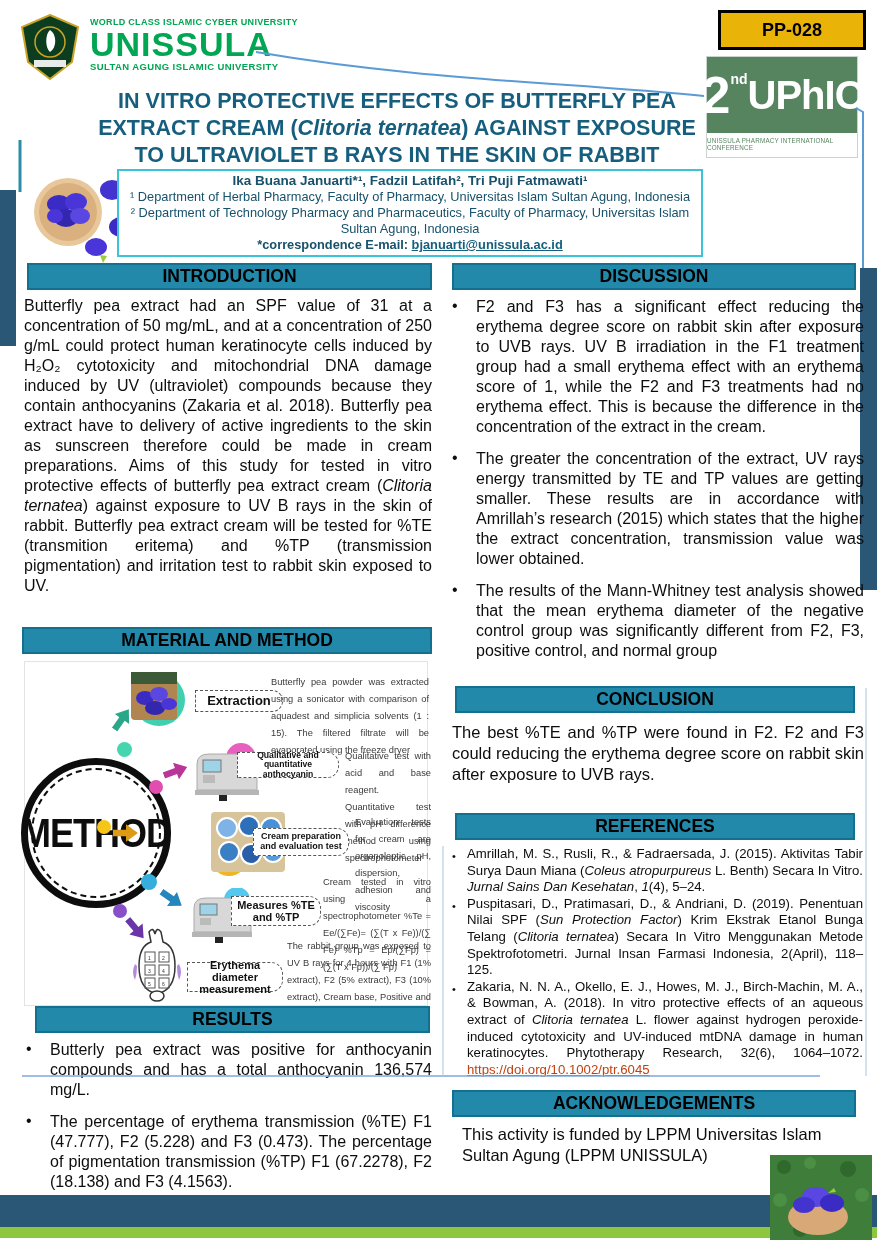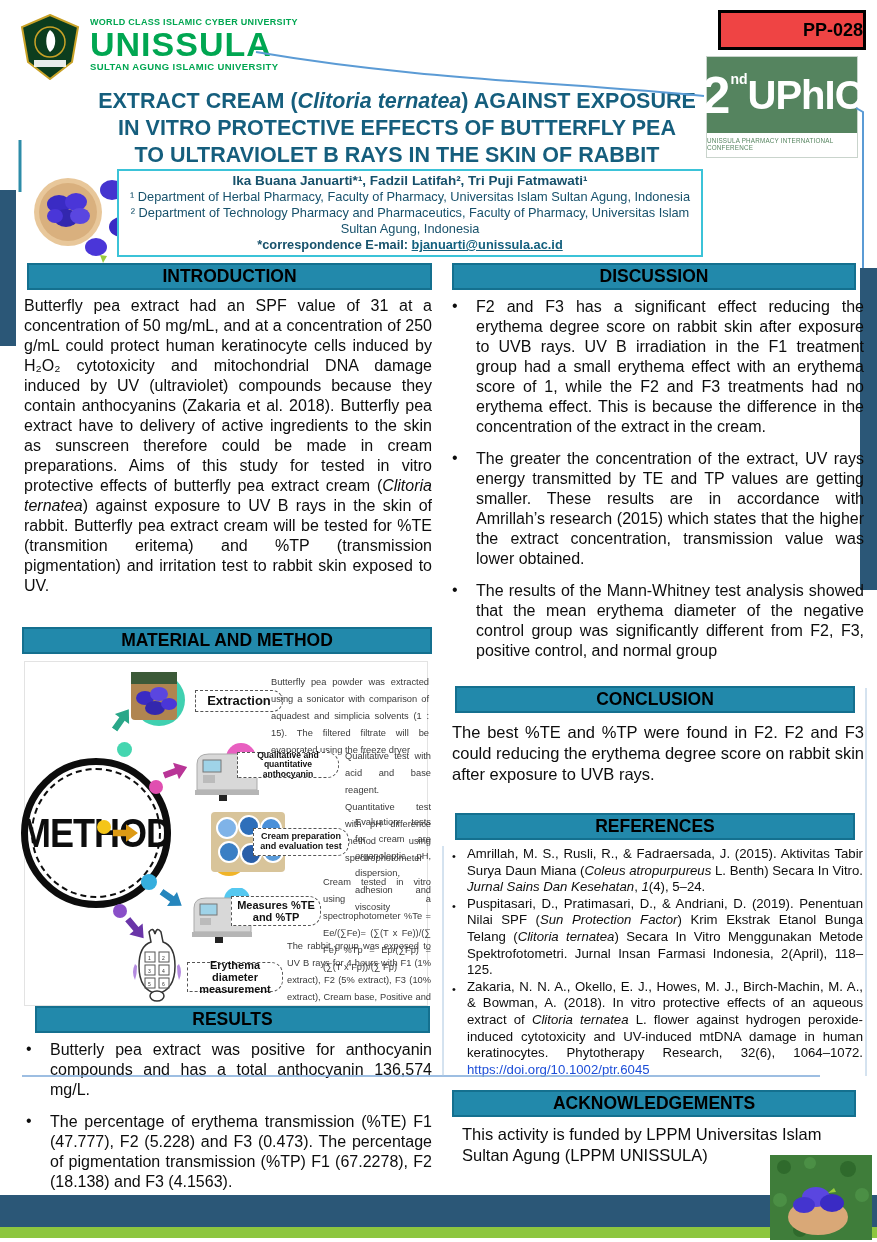--- a/index.html
+++ b/index.html
@@ -6,22 +6,22 @@
   .poster{
     position:relative;width:877px;height:1242px;background:#ffffff;margin:0 auto;
     font-family:"Liberation Sans","DejaVu Sans",sans-serif;overflow:hidden;
   }
   
   .emblem{position:absolute;left:20px;top:14px;width:60px;height:66px;}
   .uni-text{position:absolute;left:90px;top:17px;width:320px;}
   .uni-tag{font-size:9px;font-weight:bold;color:#00a651;letter-spacing:.3px;}
   .uni-name{font-size:34px;font-weight:900;color:#00a651;line-height:34px;letter-spacing:1px;}
   .uni-sub{font-size:9.5px;font-weight:bold;color:#00a651;letter-spacing:.4px;}
-  .pp-box{position:absolute;left:718px;top:10px;width:142px;height:34px;background:#ef4444;
-    border:3px solid #000;display:flex;align-items:center;justify-content:flex-end;
+  .pp-box{position:absolute;left:718px;top:10px;width:142px;height:34px;background:#eab308;
+    border:3px solid #000;display:flex;align-items:center;justify-content:center;
     font-size:18px;font-weight:bold;color:#000;}
   .uphic{position:absolute;left:706px;top:56px;width:150px;height:100px;border:1px solid #c9d4cc;}
   .uphic-main{height:76px;background:#55845f;color:#fff;display:flex;align-items:center;justify-content:center;}
   .u-num{font-size:52px;font-weight:bold;line-height:52px;}
   .u-sup{font-size:14px;font-weight:bold;position:relative;top:-16px;}
   .u-name{font-size:40px;font-weight:bold;letter-spacing:-1px;}
   .uphic-tag{height:22px;background:#fff;color:#55845f;font-size:6.3px;letter-spacing:.2px;
     display:flex;align-items:center;justify-content:center;}
   .left-navy{position:absolute;left:0;top:190px;width:16px;height:156px;background:#2b5777;}
   .right-navy{position:absolute;left:860px;top:268px;width:17px;height:322px;background:#2b5777;}
@@ -57,21 +57,21 @@
   .photo{position:absolute;}
   
   .foot-navy{position:absolute;left:0;top:1195px;width:877px;height:32px;background:#2b5777;}
   .foot-green{position:absolute;left:0;top:1227px;width:877px;height:11px;background:#8dc63f;}
   .hand-photo{position:absolute;left:770px;top:1155px;width:102px;height:85px;z-index:5;}
   
   .ref-list{position:absolute;left:452px;top:846px;width:411px;font-size:13.2px;line-height:16.6px;
     color:#0d0d0d;text-align:justify;}
   .ref{display:flex;}
   .ref .dot{width:15px;flex:0 0 15px;font-size:11px;padding-top:2px;}
-  .doi-link{color:#1d4ed8;cursor:pointer;}
+  .doi-link{color:#c2410c;text-decoration:underline;cursor:pointer;}
   .overlay{position:absolute;left:0;top:0;width:877px;height:1242px;pointer-events:none;z-index:4;}
 </style>
 </head>
 <body>
 
 <div class="poster">
 
   <svg class="overlay">
     <path d="M256,52 C420,80 560,82 704,96" stroke="#5b9bd5" stroke-width="2" fill="none"></path>
     <path d="M856,108 L863,112 L863,268" stroke="#5b9bd5" stroke-width="2" fill="none"></path>
@@ -120,22 +120,22 @@
       <ellipse cx="86" cy="38" rx="12" ry="10" fill="#4434cf"></ellipse>
       <path d="M94 44 l6 6 l-4 2 z" fill="#9acb3f"></path>
       <ellipse cx="95" cy="75" rx="12" ry="10" fill="#3a2bc4"></ellipse>
       <path d="M92 84 l3 9 l4 -8 z" fill="#9acb3f"></path>
       <ellipse cx="70 " cy="95" rx="11" ry="9" fill="#4a36d8"></ellipse>
       <path d="M74 103 l3 8 l4 -7 z" fill="#9acb3f"></path>
     </svg>
   </div>
 
   <div class="title">
+    <div>IN VITRO PROTECTIVE EFFECTS OF BUTTERFLY PEA</div>
     <div><span>EXTRACT CREAM (</span><span class="it">Clitoria ternatea</span><span>) AGAINST EXPOSURE</span></div>
-    <div>IN VITRO PROTECTIVE EFFECTS OF BUTTERFLY PEA</div>
     <div>TO ULTRAVIOLET B RAYS IN THE SKIN OF RABBIT</div>
   </div>
 
   <div class="authors-box">
     <div class="authors-names">Ika Buana Januarti*¹, Fadzil Latifah², Tri Puji Fatmawati¹</div>
     <div>¹ Department of Herbal Pharmacy, Faculty of Pharmacy, Universitas Islam Sultan Agung, Indonesia</div>
     <div>² Department of Technology Pharmacy and Pharmaceutics, Faculty of Pharmacy, Universitas Islam Sultan Agung, Indonesia</div>
     <div>
       <span class="corr">*correspondence E-mail: </span><span class="email">bjanuarti@unissula.ac.id</span>
     </div>

